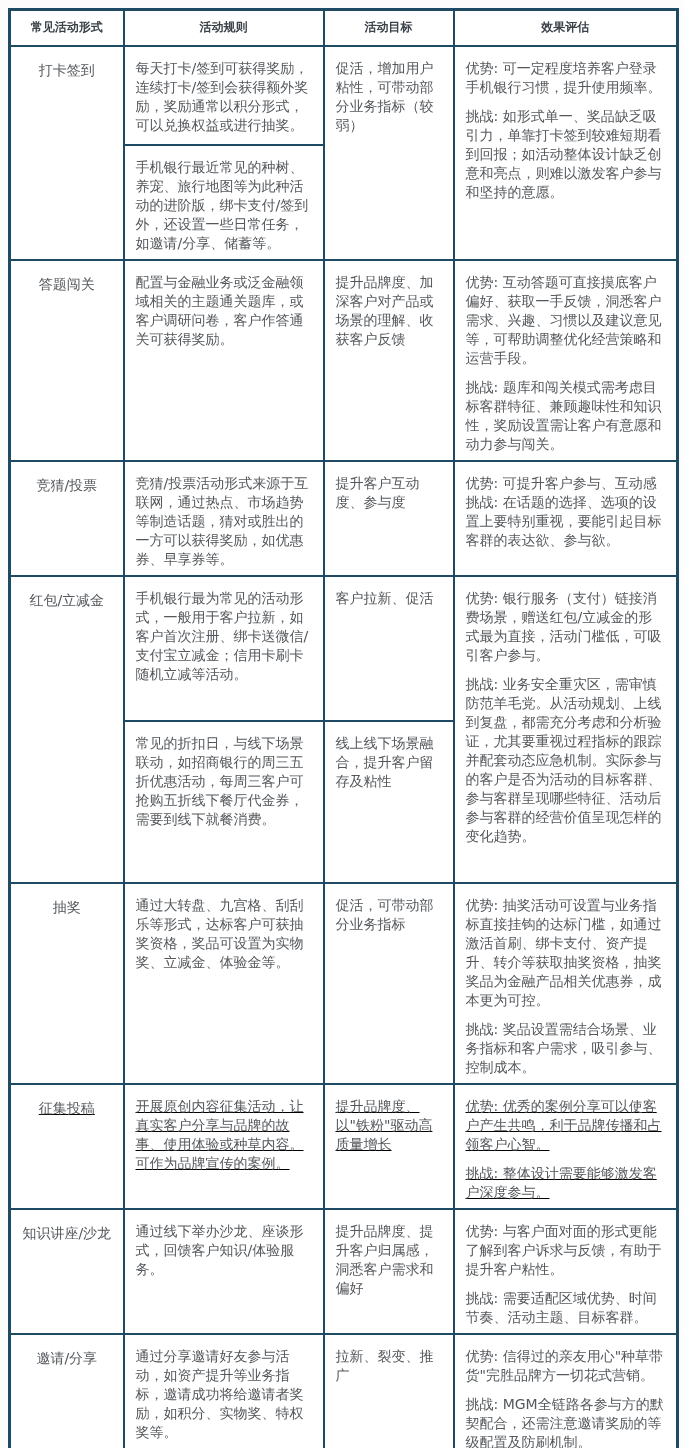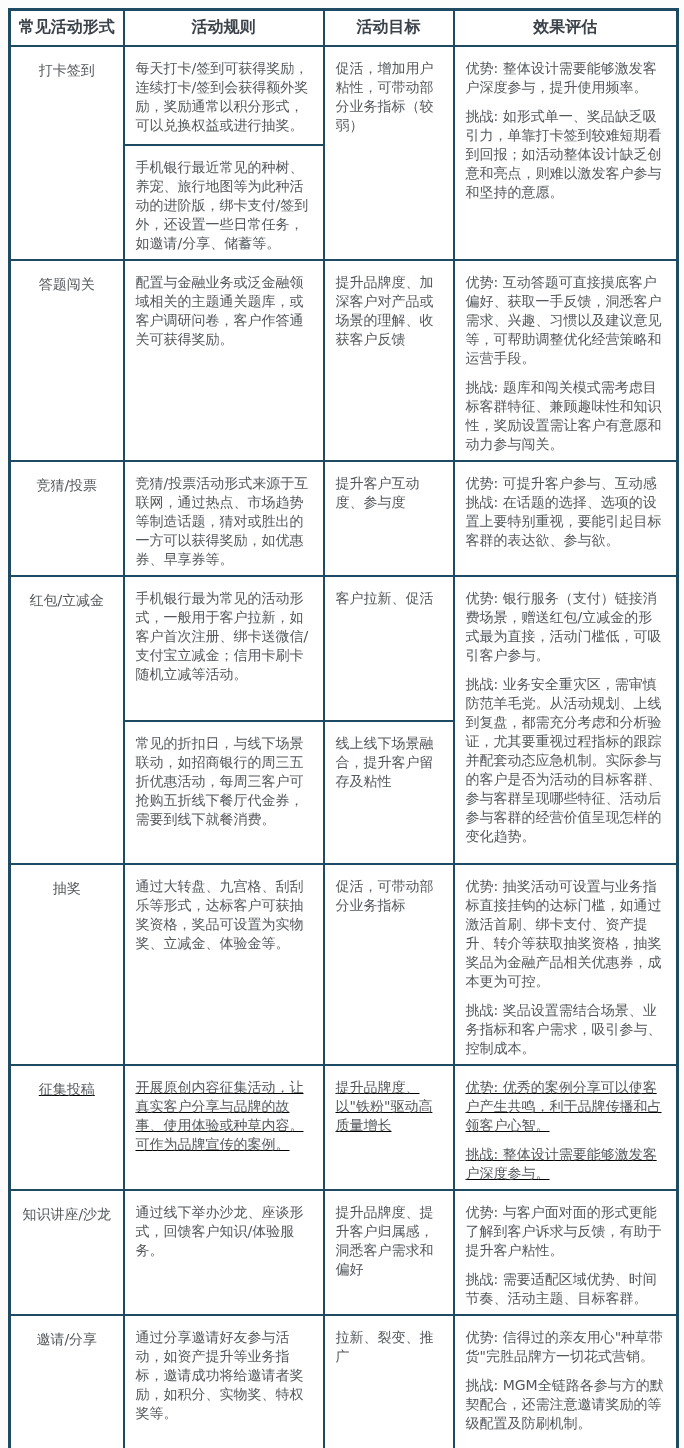--- a/index.html
+++ b/index.html
@@ -27,21 +27,21 @@
     border:3px solid var(--line);
   }
   th,td{
     border:2px solid var(--line);
     vertical-align:top;
     overflow:hidden;
   }
   th{
     vertical-align:middle;
     text-align:center;
-    font-size:16px;
+    font-size:12px;
     font-weight:bold;
     color:var(--head-text);
     padding:6px 4px;
   }
   td{
     font-size:14px;
     line-height:19px;
     color:var(--body-text);
     padding:12px 10px 6px 11px;
     text-align:left;
@@ -55,21 +55,21 @@
   td p{margin:0;}
   td p + p{margin-top:10px;}
   td.tight p + p{margin-top:0;}
   
   tr.rh-head{height:36px;}
   tr.rh-1a{height:99px;}
   tr.rh-1b{height:112px;}
   tr.rh-2{height:190px;}
   tr.rh-3{height:102px;}
   tr.rh-4a{height:145px;}
-  tr.rh-4b{height:143px;}
+  tr.rh-4b{height:162px;}
   tr.rh-5{height:188px;}
   tr.rh-6{height:119px;text-decoration:underline;}
   tr.rh-7{height:123px;margin-top:36px;}
   tr.rh-8{height:152px;}
 </style>
 </head>
 <body>
 
 <div class="page">
   <table>
@@ -91,21 +91,21 @@
 
       <tr class="rh-1a">
         <td class="form" rowspan="2">打卡签到</td>
         <td>
             <p>每天打卡/签到可获得奖励，连续打卡/签到会获得额外奖励，奖励通常以积分形式，可以兑换权益或进行抽奖。</p>
           </td>
         <td rowspan="2">
             <p>促活，增加用户粘性，可带动部分业务指标（较弱）</p>
           </td>
         <td rowspan="2">
-          <p>优势: 整体设计需要能够激发客户深度参与，提升使用频率。</p>
+          <p>优势: 可一定程度培养客户登录手机银行习惯，提升使用频率。</p>
           <p>挑战: 如形式单一、奖品缺乏吸引力，单靠打卡签到较难短期看到回报；如活动整体设计缺乏创意和亮点，则难以激发客户参与和坚持的意愿。</p>
         </td>
       </tr>
       <tr class="rh-1b">
         <td>
             <p>手机银行最近常见的种树、养宠、旅行地图等为此种活动的进阶版，绑卡支付/签到外，还设置一些日常任务，如邀请/分享、储蓄等。</p>
           </td>
       </tr>
 
       <tr class="rh-2">

